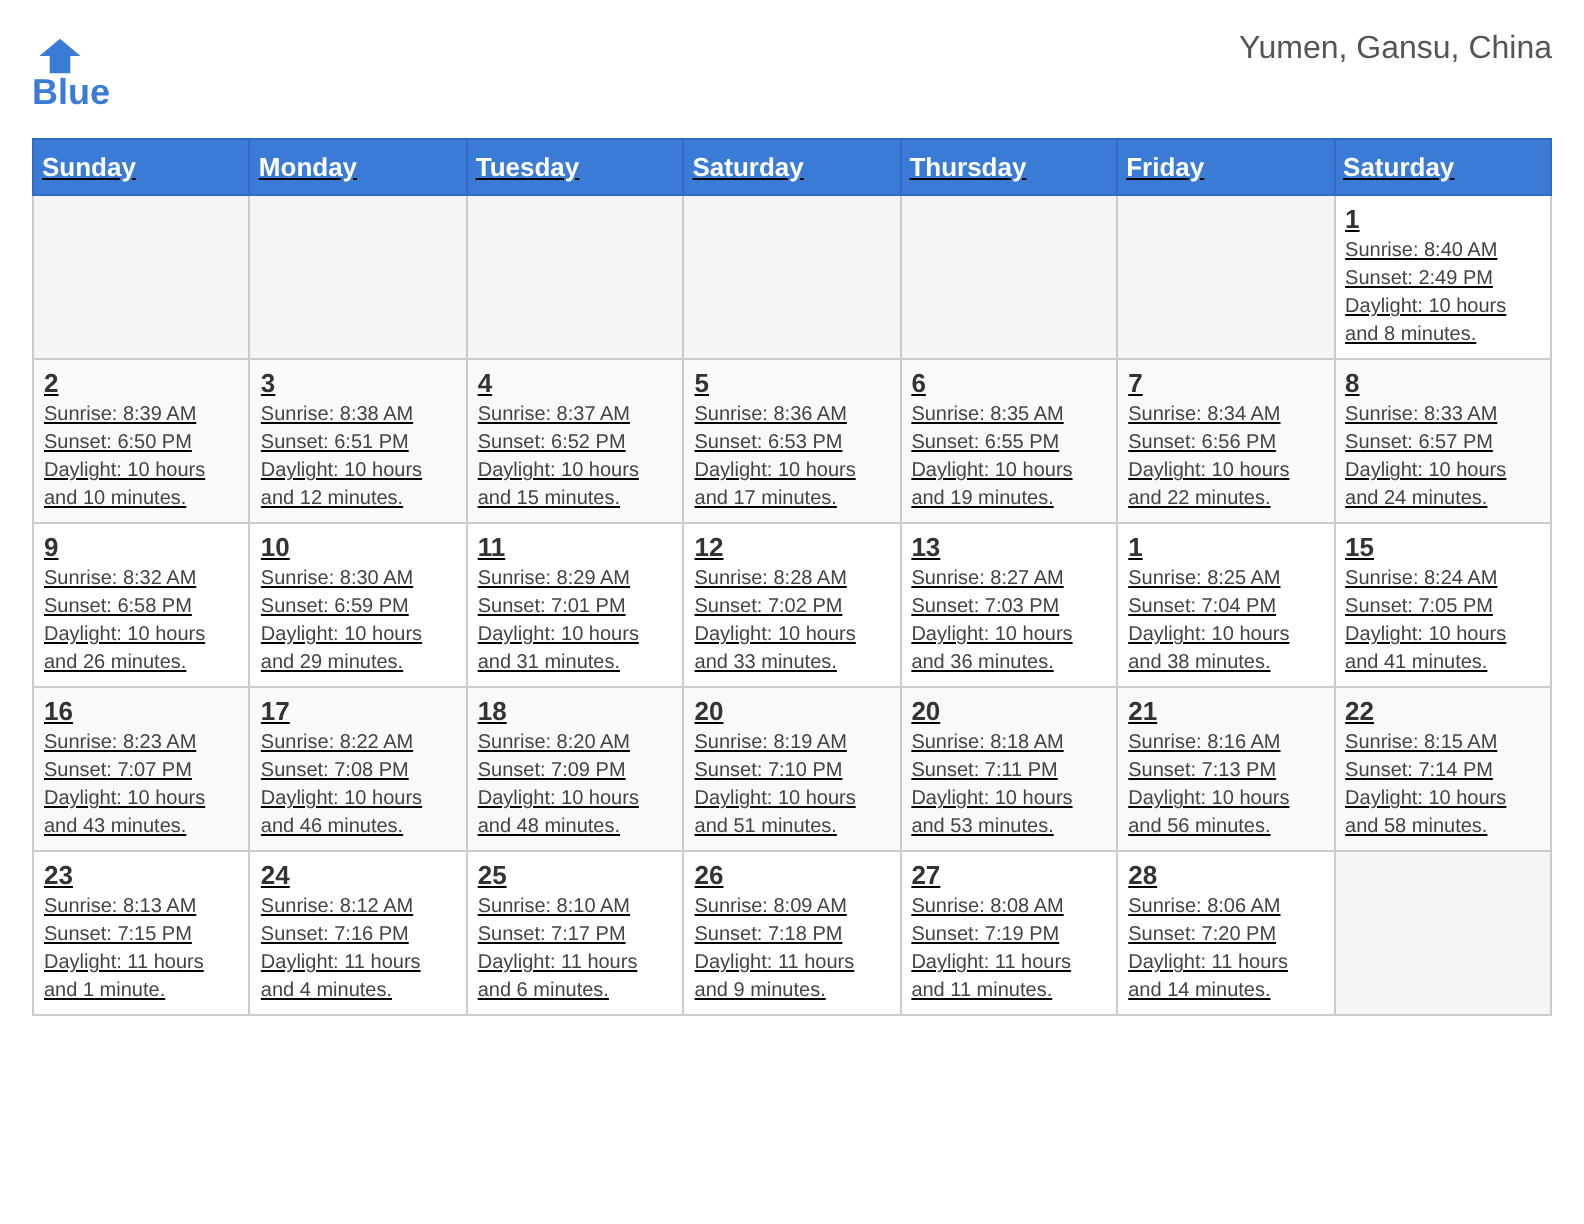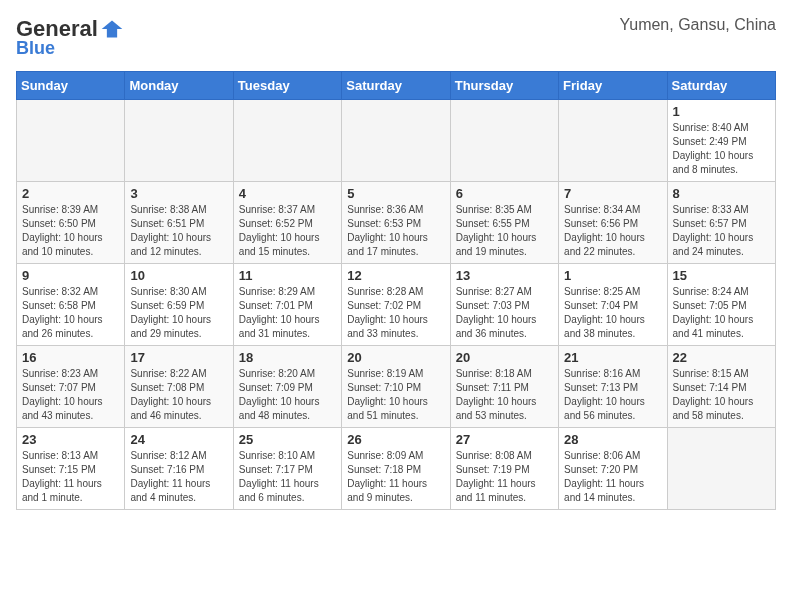--- a/index.html
+++ b/index.html
@@ -39,20 +39,21 @@
       color: #333;
     }
     .location-title {
       font-size: 16px;
       color: #555;
     }
     .calendar {
       width: 100%;
       border-collapse: collapse;
       border: 1px solid #ccc;
+      text-decoration: underline;
     }
     .calendar th {
       background: #3a7bd5;
       color: #fff;
       padding: 6px 4px;
       text-align: left;
       font-size: 13px;
       font-weight: bold;
       border: 1px solid #2e6bc4;
     }
@@ -85,21 +86,20 @@
       background: #f9f9f9;
     }
     tr td.empty { background: #f0f0f0; }
   </style>
 </head>
 <body>
 
 <div class="header">
   <div class="logo">
     <div class="logo-text">
-      <span style="font-size:22px;font-weight:bold;color:#333;">General</span>
       <svg class="logo-icon" viewBox="0 0 28 28" xmlns="http://www.w3.org/2000/svg">
         <polygon points="14,4 26,14 20,14 20,24 8,24 8,14 2,14" fill="#3a7bd5"></polygon>
       </svg>
     </div>
     <span style="font-size:18px;font-weight:bold;color:#3a7bd5;margin-top:-4px;">Blue</span>
   </div>
   <div class="title-block">
     <div class="location-title">Yumen, Gansu, China</div>
   </div>
 </div>

